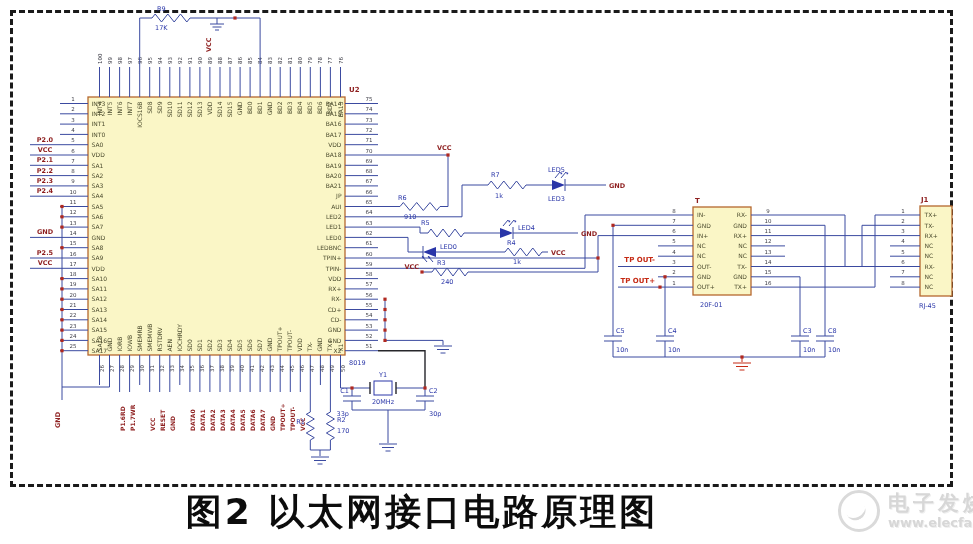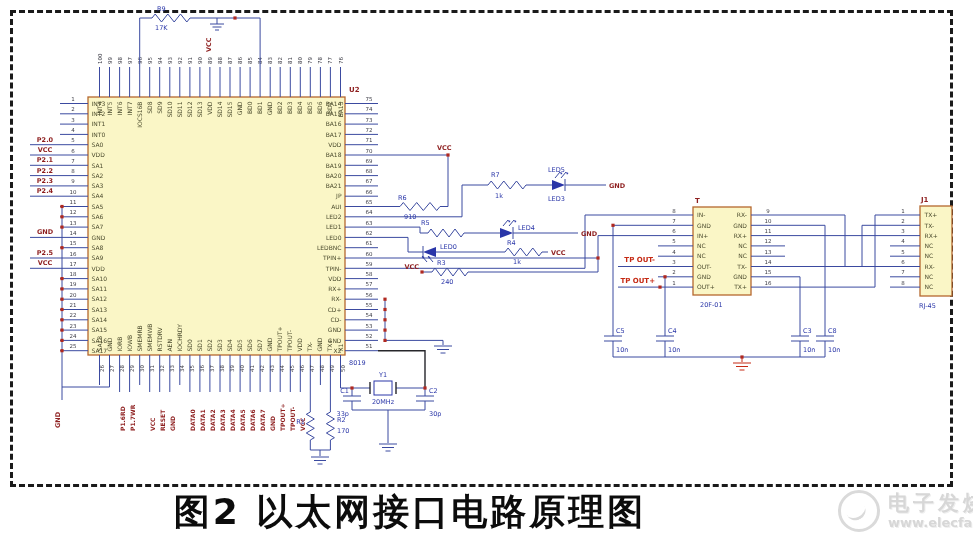--- a/index.html
+++ b/index.html
@@ -12,21 +12,21 @@
   .wr{fill:none;stroke:#c52a14;stroke-width:1;}
   .chipbox{fill:#faf6c6;stroke:#b5682e;stroke-width:1.3;}
   .xtal{fill:none;stroke:#2a36a8;stroke-width:1;}
   .t-num{font-size:5.5px;fill:#3c3c46;}
   .t-pin{font-size:6px;fill:#4c4c2e;}
   .t-blue{font-size:6.5px;fill:#2a36a8;}
   .t-red{font-size:6.5px;fill:#8e1f1f;font-weight:bold;}
   .t-redr{font-size:6px;fill:#8e1f1f;font-weight:bold;}
   .t-netred{font-size:7px;fill:#c52a14;font-weight:bold;}
   .t-des{font-size:7px;fill:#8e1f1f;font-weight:bold;}
-  .caption{position:absolute;top:488px;left:60px;width:700px;text-align:center;
+  .caption{position:absolute;top:488px;left:72px;width:700px;text-align:center;
            font-size:36px;font-weight:bold;color:#0c0c0c;letter-spacing:3px;}
   .wm{position:absolute;left:838px;top:490px;display:flex;align-items:center;gap:8px;color:#d7d7d7;}
   .wm-logo{width:36px;height:36px;border:3px solid #dadada;border-radius:50%;position:relative;flex:0 0 auto;}
   .wm-logo::after{content:"";position:absolute;left:6px;top:14px;width:20px;height:10px;
                   border-bottom:3px solid #dadada;border-radius:0 0 12px 12px;transform:rotate(-25deg);}
   .wm-name{font-size:21px;font-weight:bold;letter-spacing:4px;line-height:1.05;text-shadow:1px 1px 0 #efefef;}
   .wm-url{font-size:13px;font-weight:bold;text-shadow:1px 1px 0 #efefef;}
 </style>
 </head>
 <body>

